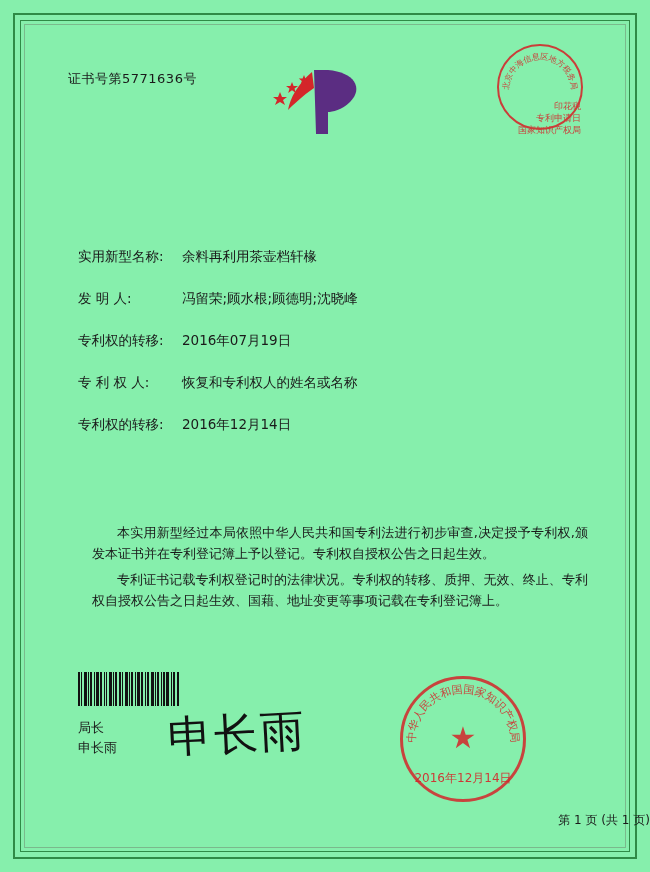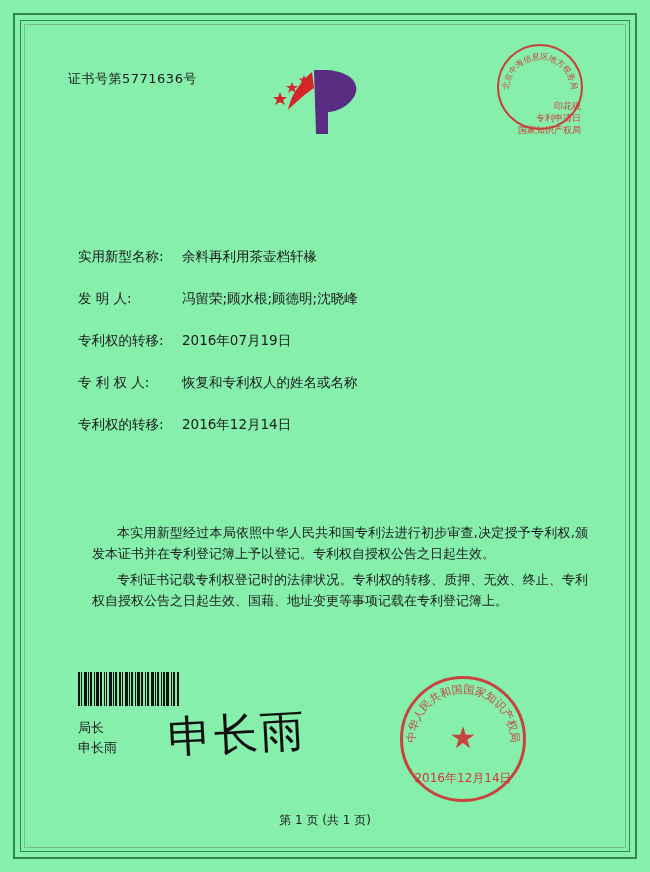--- a/index.html
+++ b/index.html
@@ -214,21 +214,21 @@
     color: #d4262a;
     opacity: 0.9;
     white-space: nowrap;
   }
 
   .page-footer {
     position: absolute;
     left: 0;
     top: 812px;
     width: 650px;
-    text-align: center;
+    text-align: right;
     font-size: 12px;
     color: #1a1a1a;
   }
 </style>
 </head>
 <body>
 
 <div class="page">
 
   <div class="border-outer"></div>

